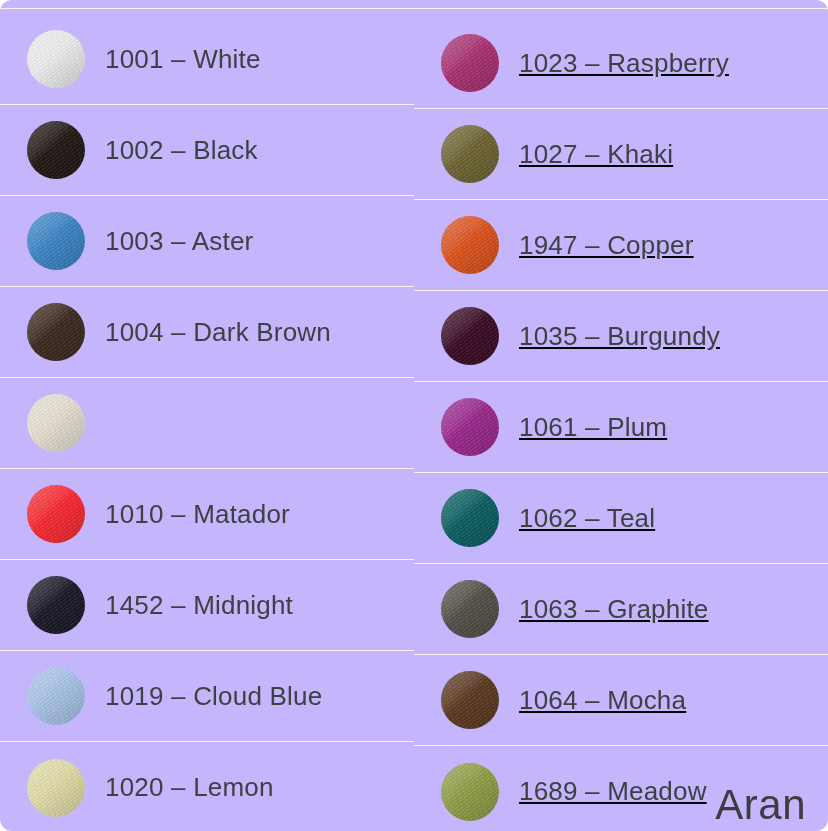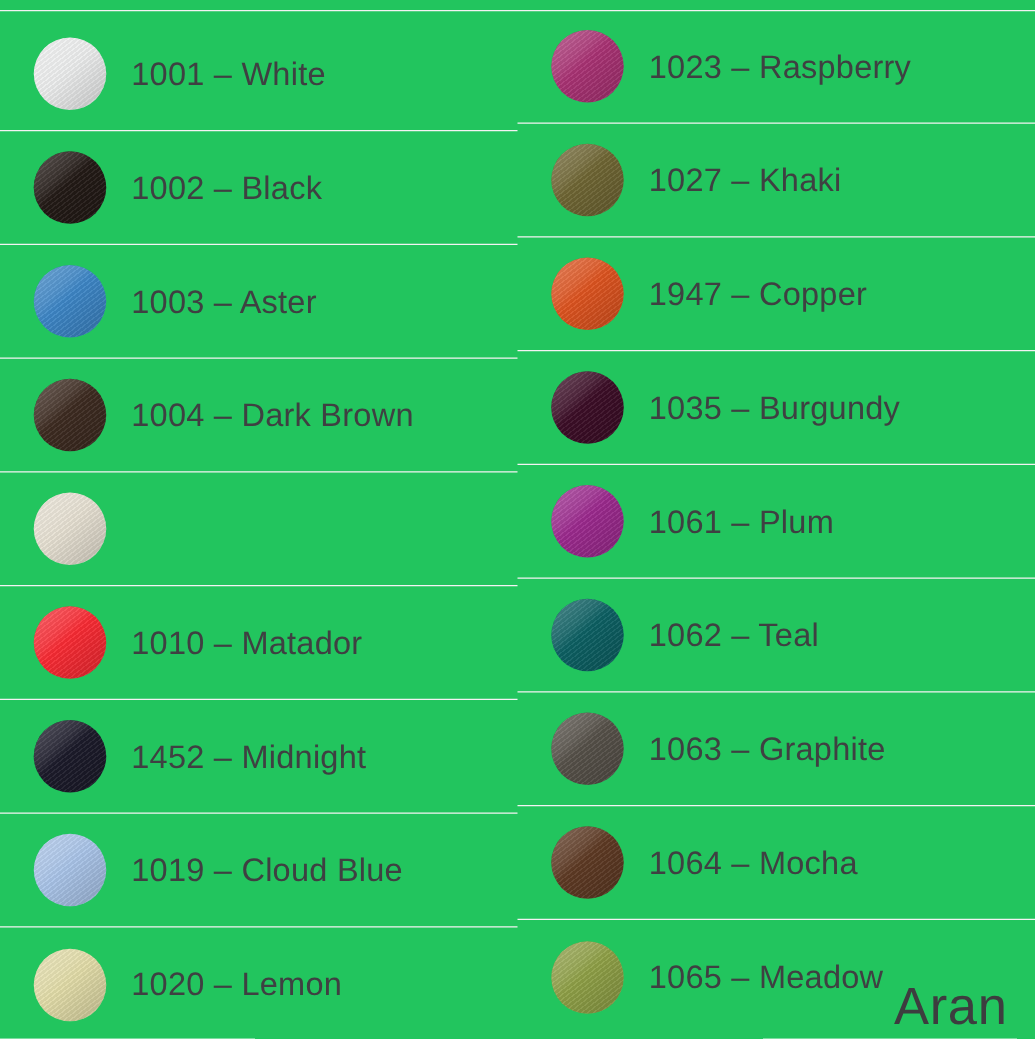--- a/index.html
+++ b/index.html
@@ -9,21 +9,22 @@
     height: 831px;
     background: #ffffff;
     font-family: "Liberation Sans", sans-serif;
     overflow: hidden;
   }
 
   #chart {
     position: relative;
     width: 828px;
     height: 831px;
-    background: #22c55e;
+    background: #c4b5fd;
+    border-radius: 12px;
   }
 
   .top-rule {
     position: absolute;
     top: 8px;
     left: 0;
     width: 828px;
     height: 1px;
     background: #f2f2f2;
   }
@@ -36,21 +37,21 @@
     height: 831px;
     display: flex;
   }
 
   .col {
     width: 414px;
     position: relative;
   }
 
   .col-left  { padding-top: 14px; }
-  .col-right { padding-top: 8px; }
+  .col-right { padding-top: 18px; text-decoration: underline; }
 
   .swatch-row {
     position: relative;
     height: 91px;
     display: flex;
     align-items: center;
     border-bottom: 1px solid #f3f3f3;
   }
   .swatch-row:last-child { border-bottom: none; }
 
@@ -190,21 +191,21 @@
         <div class="swatch-row">
           <div class="swatch" style="background-color: rgb(86, 81, 73);"></div>
           <div class="swatch-label">1063 – Graphite</div>
         </div>
         <div class="swatch-row">
           <div class="swatch" style="background-color: rgb(94, 58, 36);"></div>
           <div class="swatch-label">1064 – Mocha</div>
         </div>
         <div class="swatch-row">
           <div class="swatch" style="background-color: rgb(143, 160, 71);"></div>
-          <div class="swatch-label">1065 – Meadow</div>
+          <div class="swatch-label">1689 – Meadow</div>
         </div>
       </div>
 
   </div>
 
   <div class="brand-mark">Aran</div>
 
 </div>
 
 </body></html>

